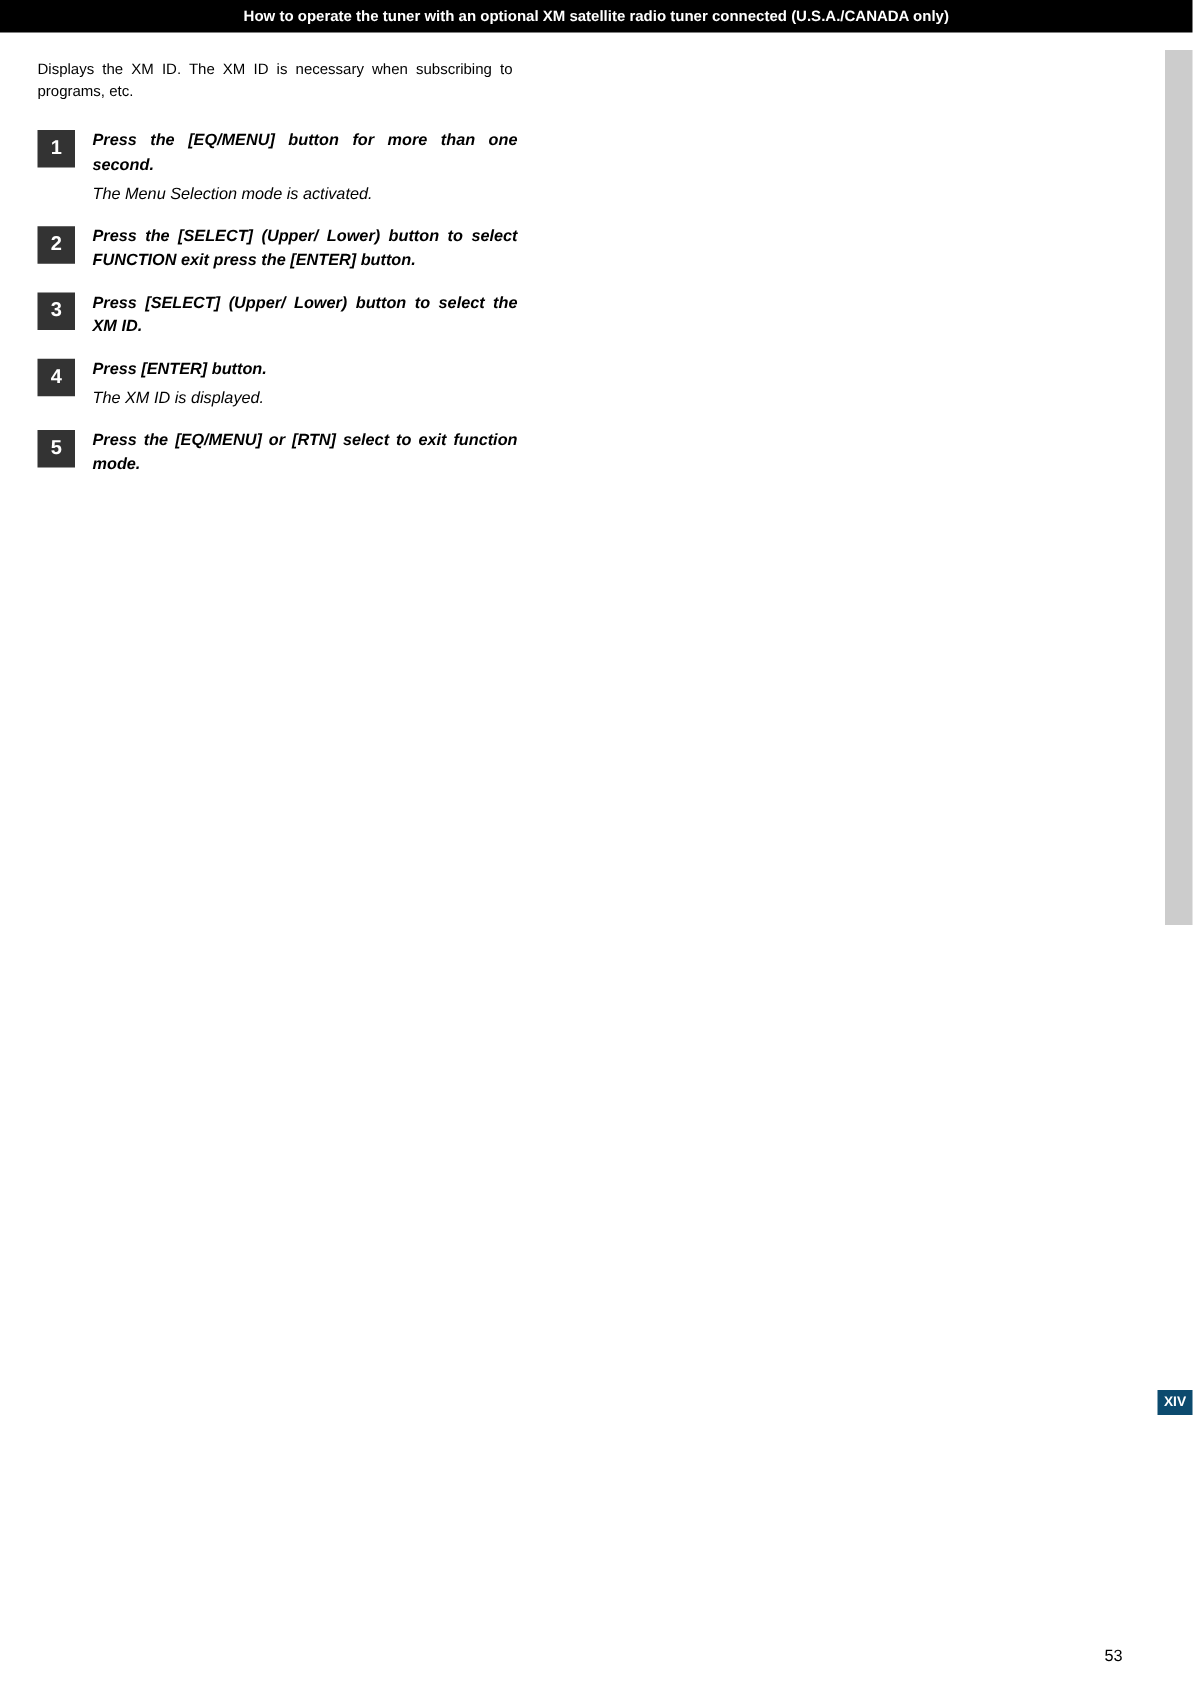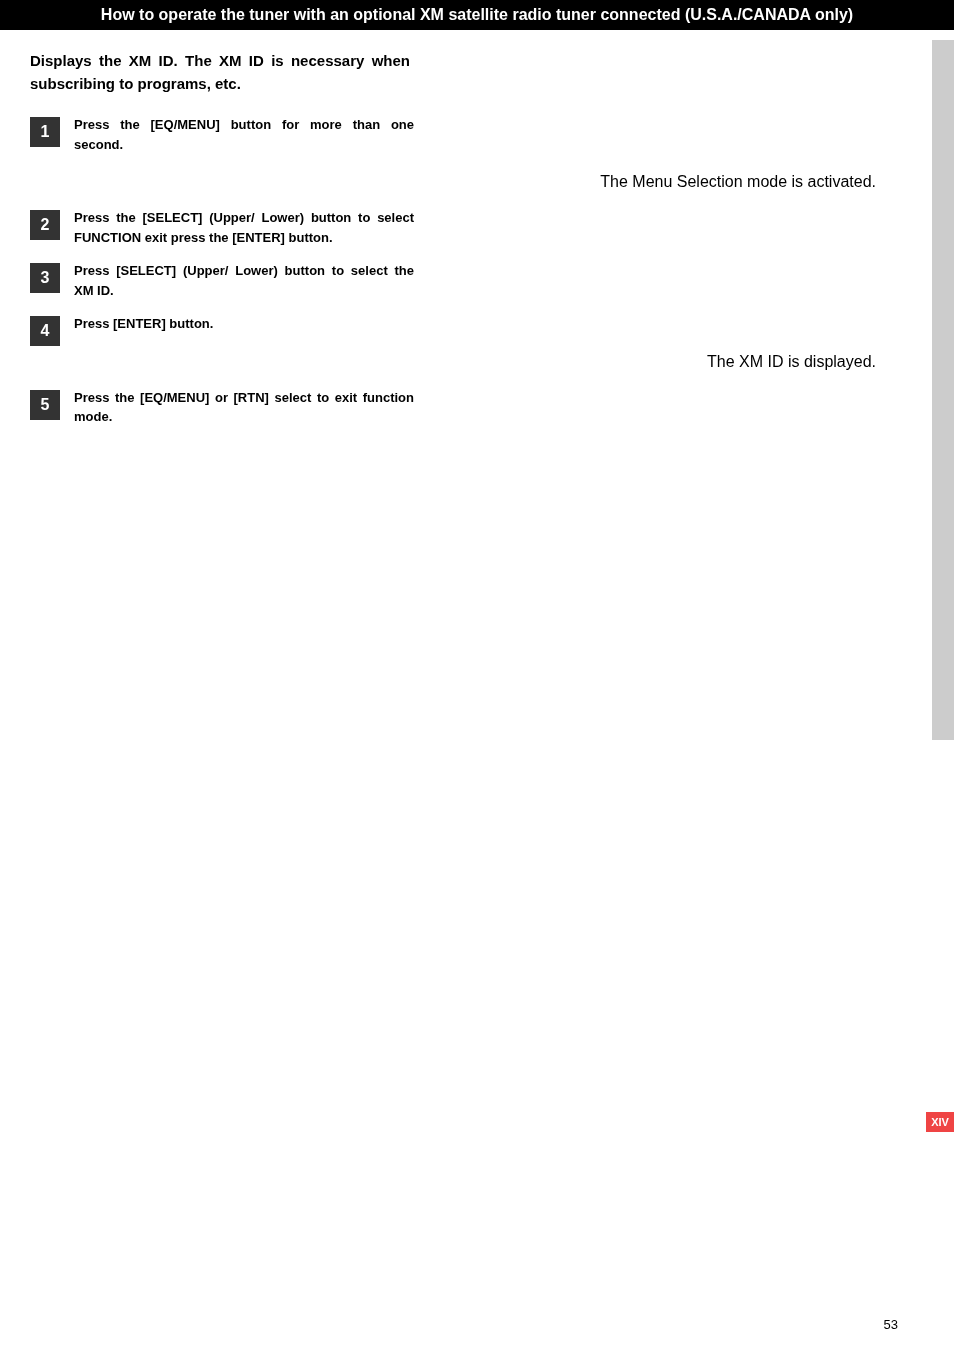--- a/index.html
+++ b/index.html
@@ -22,21 +22,21 @@
       width: 954px;
       min-height: 1352px;
       position: relative;
       padding: 0;
     }
 
     
     .header-bar {
       background: #000000;
       color: #ffffff;
-      font-size: 16px;
+      font-size: 12px;
       font-weight: bold;
       text-align: center;
       padding: 6px 12px;
       width: 100%;
     }
 
     
     .right-tab {
       position: absolute;
       right: 0;
@@ -57,21 +57,21 @@
       font-weight: bold;
       color: #000;
       letter-spacing: 2px;
     }
 
     
     .xiv-label {
       position: absolute;
       right: 0;
       bottom: 220px;
-      background: #ef4444;
+      background: #0c4a6e;
       color: #ffffff;
       font-size: 11px;
       font-weight: bold;
       padding: 4px 5px;
       width: 28px;
       text-align: center;
     }
 
     
     .page-number {
@@ -94,26 +94,25 @@
       font-weight: bold;
       border-bottom: 3px solid #000000;
       padding-bottom: 6px;
       margin-bottom: 16px;
       display: inline-block;
       width: 100%;
     }
 
     
     .intro-text {
-      font-size: 15px;
+      font-size: 12px;
       line-height: 1.5;
       margin-bottom: 20px;
       text-align: justify;
       max-width: 380px;
-      font-weight: bold;
     }
 
     
     .step {
       display: flex;
       align-items: flex-start;
       margin-bottom: 14px;
     }
 
     
@@ -128,36 +127,36 @@
       display: flex;
       align-items: center;
       justify-content: center;
       margin-right: 14px;
       margin-top: 2px;
     }
 
     
     .step-content {
       flex: 1;
+      font-style: italic;
     }
 
     .step-instruction {
       font-size: 13px;
       font-weight: bold;
       line-height: 1.5;
       text-align: justify;
       max-width: 340px;
     }
 
     .step-note {
-      font-size: 16px;
+      font-size: 13px;
       font-weight: normal;
-      margin-top: 16px;
+      margin-top: 4px;
       line-height: 1.5;
-      text-align: right;
     }
   </style>
 </head>
 <body>
 
 <div class="page-wrapper">
 
   <div class="header-bar">
     <span>How to operate the tuner with an optional XM satellite radio tuner connected (U.S.A./CANADA only)</span>
   </div>

